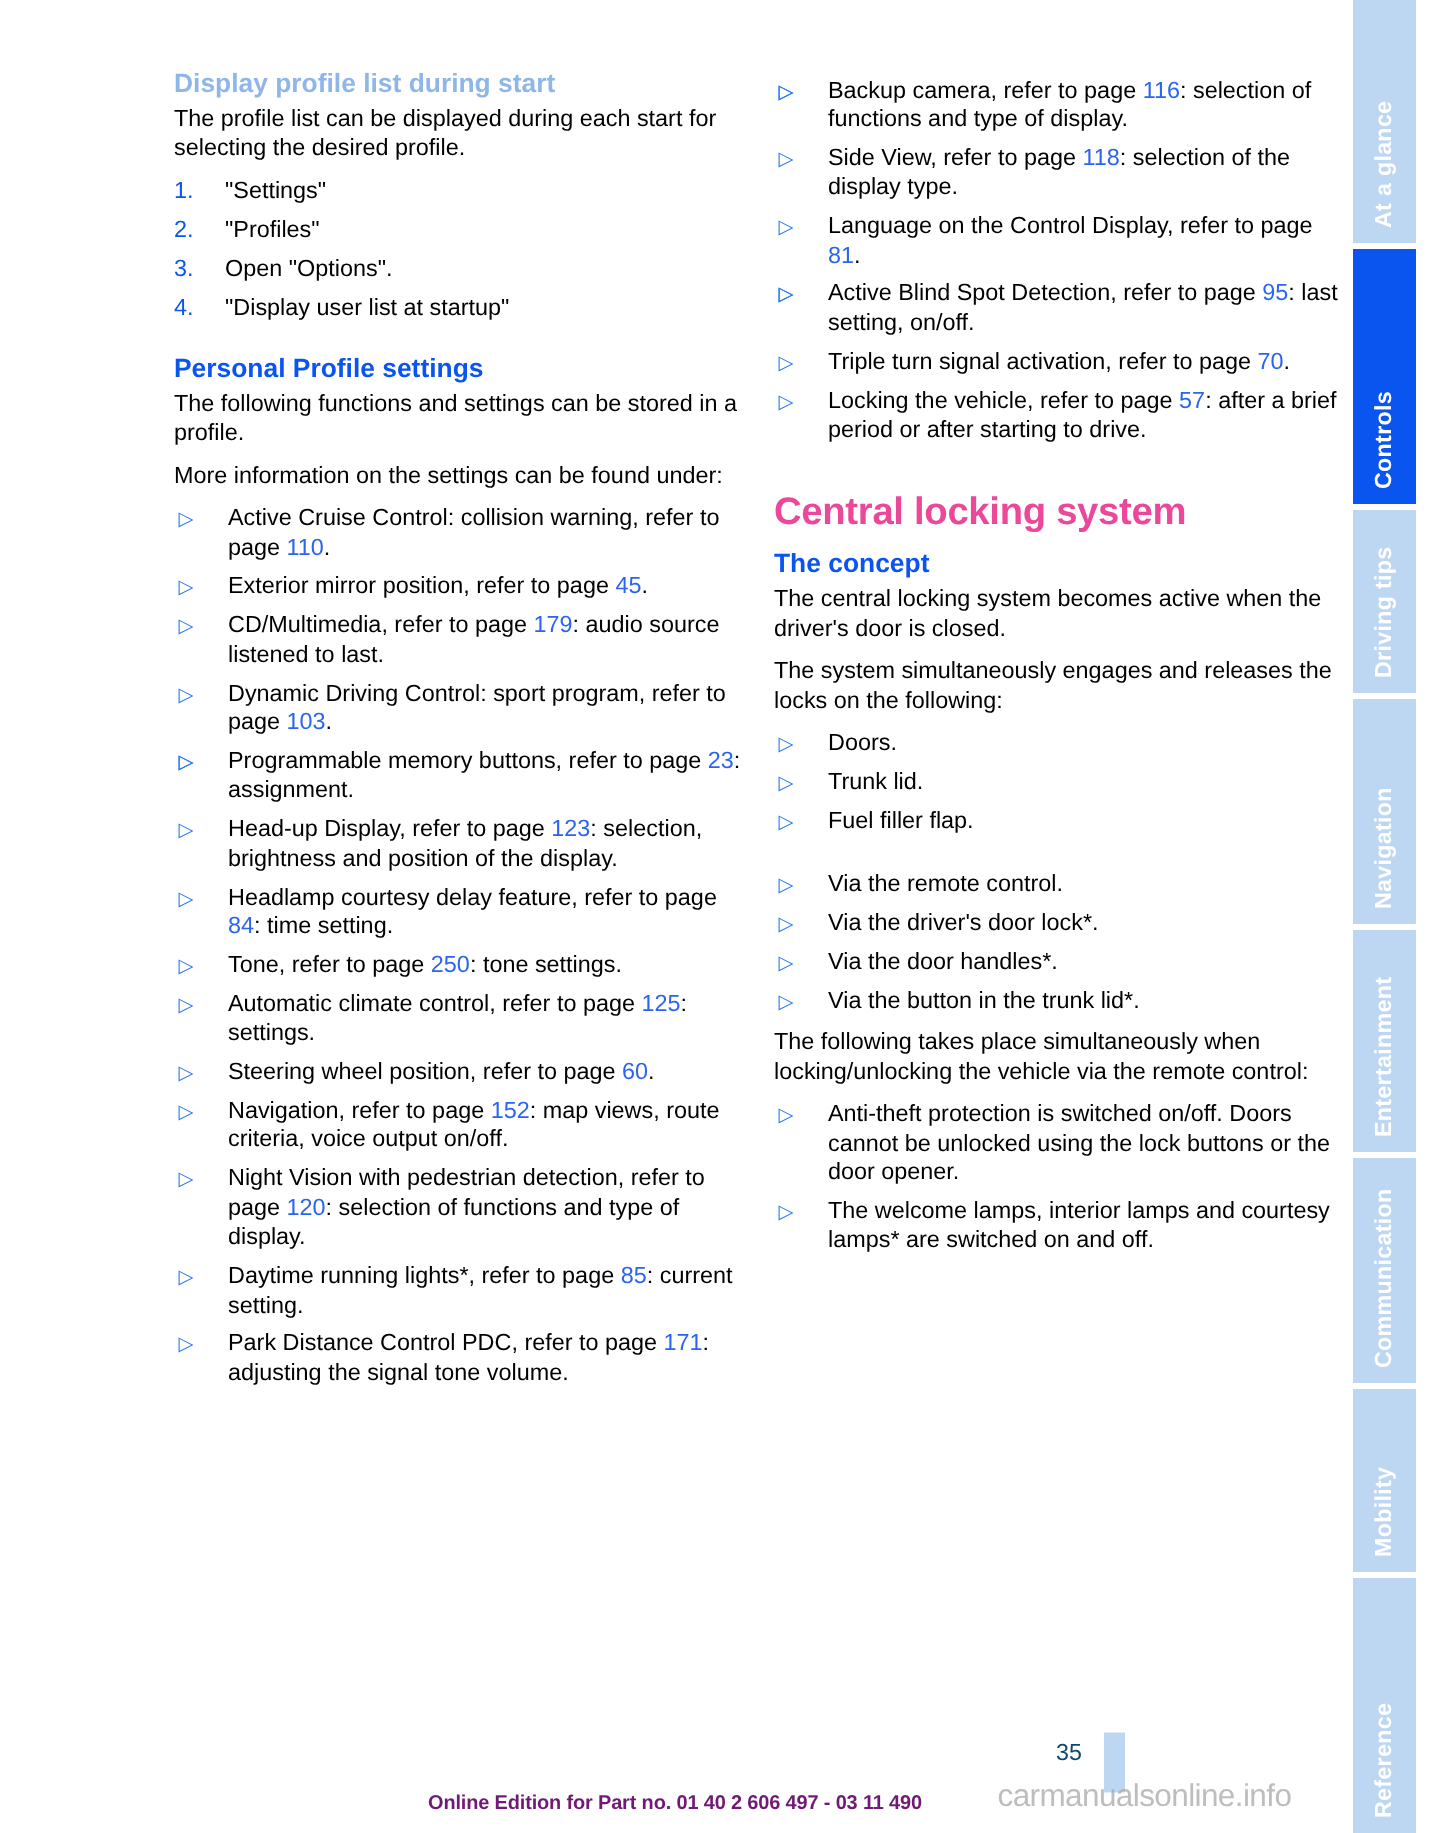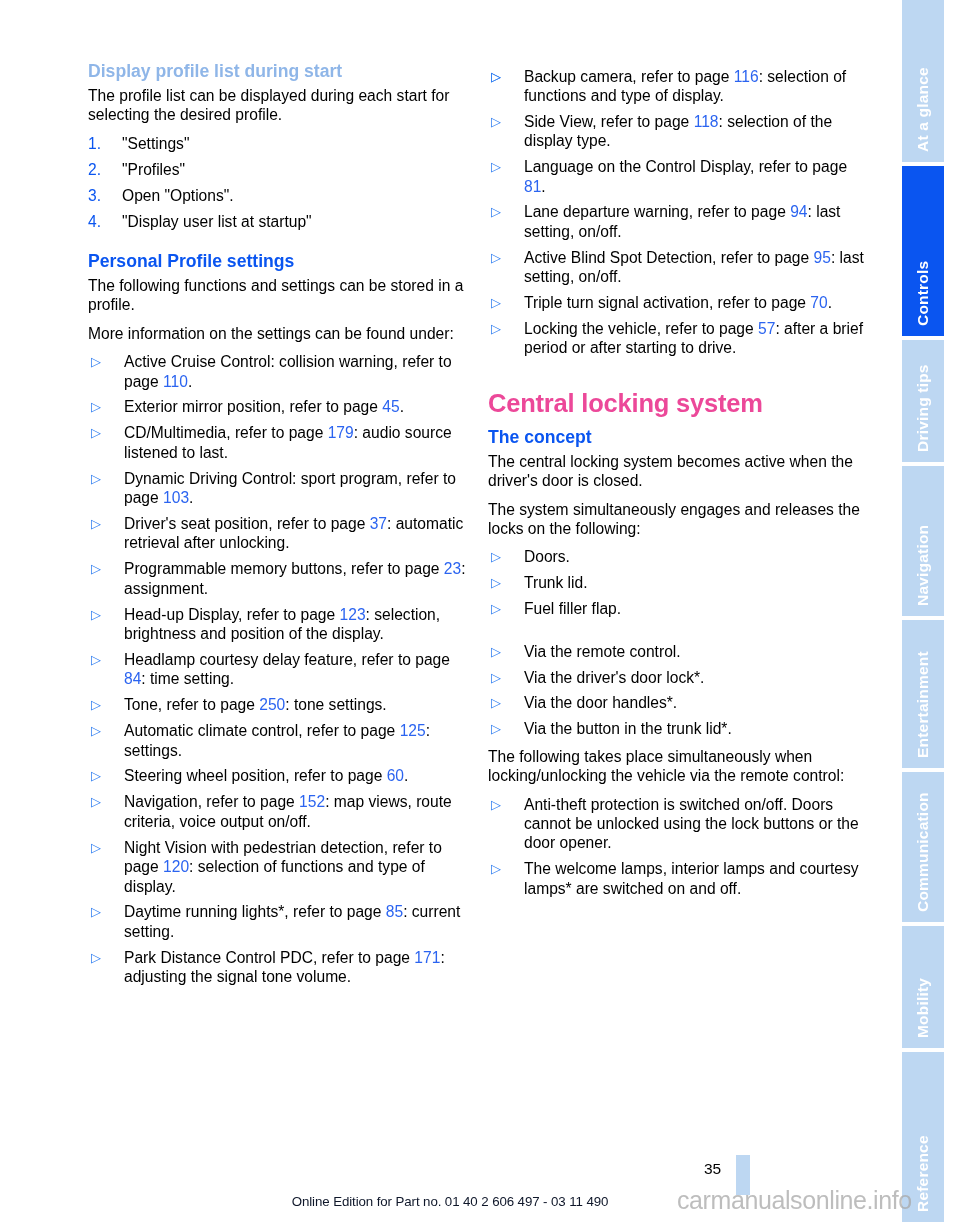--- a/index.html
+++ b/index.html
@@ -77,25 +77,26 @@
   
   #content {
     position: absolute;
     top: 0;
     left: 0;
     width: 900px;
     height: 1222px;
   }
   .col {
     position: absolute;
-    top: 60px;
+    top: 44px;
     width: 382px;
     font-size: 15.6px;
     line-height: 19.4px;
     color: #000000;
+    margin-left: 28px;
   }
   #col-left  { left: 88px; }
   #col-right { left: 488px; }
 
   h2.section {
     color: #0a55f0;
     font-size: 17.6px;
     font-weight: bold;
     margin: 0 0 4px 0;
     line-height: 22px;
@@ -156,42 +157,42 @@
     line-height: 19.4px;
   }
   .pref { color: #2b64f0; }
 
   
   #page-number {
     position: absolute;
     left: 704px;
     top: 1160px;
     font-size: 15.5px;
-    color: #000000;
+    color: #0c4a6e;
   }
   #footer-line {
     position: absolute;
     left: 0;
     top: 1194px;
     width: 900px;
     text-align: center;
     font-size: 13.3px;
-    color: #0f172a;
+    color: #701a75;
     letter-spacing: -0.1px;
+    font-weight: bold;
   }
   #watermark {
     position: absolute;
     left: 665px;
     top: 1186px;
-    font-size: 25px;
+    font-size: 21px;
     color: #a8a8a8;
     opacity: 0.75;
     letter-spacing: -0.4px;
     white-space: nowrap;
-    margin-left: 12px;
   }
   #crop-bar {
     position: absolute;
     left: 736px;
     top: 1155px;
     width: 14px;
     height: 40px;
     background: #bdd7f2;
   }
 </style>
@@ -221,42 +222,42 @@
 
       <p class="para">The following functions and settings can be stored in a profile.</p>
 
       <p class="para">More information on the settings can be found under:</p>
 
       <ul class="blist" id="left-bullets">
           <li><span class="bullet">▷</span><span>Active Cruise Control: collision warning, refer to page <span class="pref">110</span>.</span></li>
           <li><span class="bullet">▷</span><span>Exterior mirror position, refer to page <span class="pref">45</span>.</span></li>
           <li><span class="bullet">▷</span><span>CD/Multimedia, refer to page <span class="pref">179</span>: audio source listened to last.</span></li>
           <li><span class="bullet">▷</span><span>Dynamic Driving Control: sport program, refer to page <span class="pref">103</span>.</span></li>
-          <li><span class="bullet">▷</span><span>Driver's seat position, refer to page <span class="pref">37</span>: automatic retrieval after unlocking.</span></li>
+          <li><span class="bullet">▷</span></li>
           <li><span class="bullet">▷</span><span>Programmable memory buttons, refer to page <span class="pref">23</span>: assignment.</span></li>
           <li><span class="bullet">▷</span><span>Head-up Display, refer to page <span class="pref">123</span>: selection, brightness and position of the display.</span></li>
           <li><span class="bullet">▷</span><span>Headlamp courtesy delay feature, refer to page <span class="pref">84</span>: time setting.</span></li>
           <li><span class="bullet">▷</span><span>Tone, refer to page <span class="pref">250</span>: tone settings.</span></li>
           <li><span class="bullet">▷</span><span>Automatic climate control, refer to page <span class="pref">125</span>: settings.</span></li>
           <li><span class="bullet">▷</span><span>Steering wheel position, refer to page <span class="pref">60</span>.</span></li>
           <li><span class="bullet">▷</span><span>Navigation, refer to page <span class="pref">152</span>: map views, route criteria, voice output on/off.</span></li>
           <li><span class="bullet">▷</span><span>Night Vision with pedestrian detection, refer to page <span class="pref">120</span>: selection of functions and type of display.</span></li>
           <li><span class="bullet">▷</span><span>Daytime running lights*, refer to page <span class="pref">85</span>: current setting.</span></li>
           <li><span class="bullet">▷</span><span>Park Distance Control PDC, refer to page <span class="pref">171</span>: adjusting the signal tone volume.</span></li>
         </ul>
     </div>
 
     <div class="col" id="col-right">
 
       <ul class="blist" id="right-bullets-continued">
           <li><span class="bullet">▷</span></li>
           <li><span class="bullet">▷</span><span>Backup camera, refer to page <span class="pref">116</span>: selection of functions and type of display.</span></li>
           <li><span class="bullet">▷</span><span>Side View, refer to page <span class="pref">118</span>: selection of the display type.</span></li>
           <li><span class="bullet">▷</span><span>Language on the Control Display, refer to page <span class="pref">81</span>.</span></li>
-          <li><span class="bullet">▷</span><span>Lane departure warning, refer to page <span class="pref">94</span>: last setting, on/off.</span></li>
+          <li><span class="bullet">▷</span></li>
           <li><span class="bullet">▷</span><span>Active Blind Spot Detection, refer to page <span class="pref">95</span>: last setting, on/off.</span></li>
           <li><span class="bullet">▷</span><span>Triple turn signal activation, refer to page <span class="pref">70</span>.</span></li>
           <li><span class="bullet">▷</span><span>Locking the vehicle, refer to page <span class="pref">57</span>: after a brief period or after starting to drive.</span></li>
         </ul>
 
       <div class="gap-lg"></div>
 
       <h1 class="chapter">Central locking system</h1>
 
       <h2 class="section">The concept</h2>

